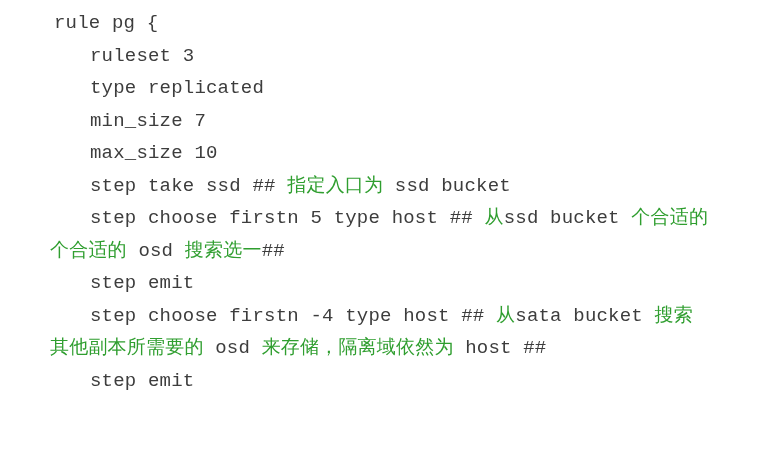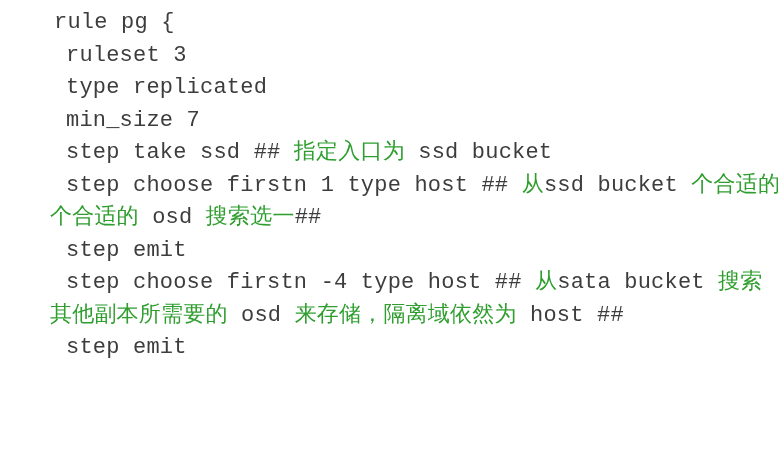--- a/index.html
+++ b/index.html
@@ -6,42 +6,43 @@
   html, body { margin: 0; padding: 0; background: #ffffff; }
   .screen {
     position: relative;
     width: 778px;
     height: 457px;
     background: var(--bg, #ffffff);
     overflow: hidden;
     box-sizing: border-box;
     padding-top: 7px;
     font-family: "Liberation Mono", "DejaVu Sans Mono", monospace;
-    font-size: 22px;
+    font-size: 19px;
     line-height: 32.5px;
     color: var(--code-color, #3d3d3d);
   }
   .code-lines { width: 100%; }
   .line { white-space: pre; letter-spacing: 0.2px; }
   .line.base { padding-left: 54px; }
-  .line.stmt { padding-left: 66px; }
+  .line.stmt { padding-left: 90px; }
   .line.wrap { padding-left: 50px; }
   .seg.code { color: var(--code-color, #3d3d3d); }
   .seg.comment { color: var(--comment-color, #2f9e2f); }
 </style>
 </head>
 <body>
 
 <div class="screen">
   <div class="code-lines" id="code-lines">
       <div class="line base"><span class="seg code">rule pg {</span></div>
       <div class="line stmt"><span class="seg code">ruleset 3</span></div>
       <div class="line stmt"><span class="seg code">type replicated</span></div>
       <div class="line stmt"><span class="seg code">min_size 7</span></div>
+      <div class="line stmt"><span class="seg code">max_size 10</span></div>
       <div class="line stmt"><span class="seg code">step take ssd ## </span><span class="seg comment">指定入口为</span><span class="seg code"> ssd bucket</span></div>
-      <div class="line stmt"><span class="seg code">step choose firstn 1 type host ## </span><span class="seg comment">从</span><span class="seg code">ssd bucket </span><span class="seg comment">个合适的</span></div>
+      <div class="line stmt"><span class="seg code">step choose firstn 5 type host ## </span><span class="seg comment">从</span><span class="seg code">ssd bucket </span><span class="seg comment">个合适的</span></div>
       <div class="line wrap"><span class="seg comment">个合适的</span><span class="seg code"> osd </span><span class="seg comment">搜索选一</span><span class="seg code">##</span></div>
       <div class="line stmt"><span class="seg code">step emit</span></div>
       <div class="line stmt"><span class="seg code">step choose firstn -4 type host ## </span><span class="seg comment">从</span><span class="seg code">sata bucket </span><span class="seg comment">搜索</span></div>
       <div class="line wrap"><span class="seg comment">其他副本所需要的</span><span class="seg code"> osd </span><span class="seg comment">来存储，隔离域依然为</span><span class="seg code"> host ##</span></div>
       <div class="line stmt"><span class="seg code">step emit</span></div>
     </div>
 </div>
 
 </body></html>

